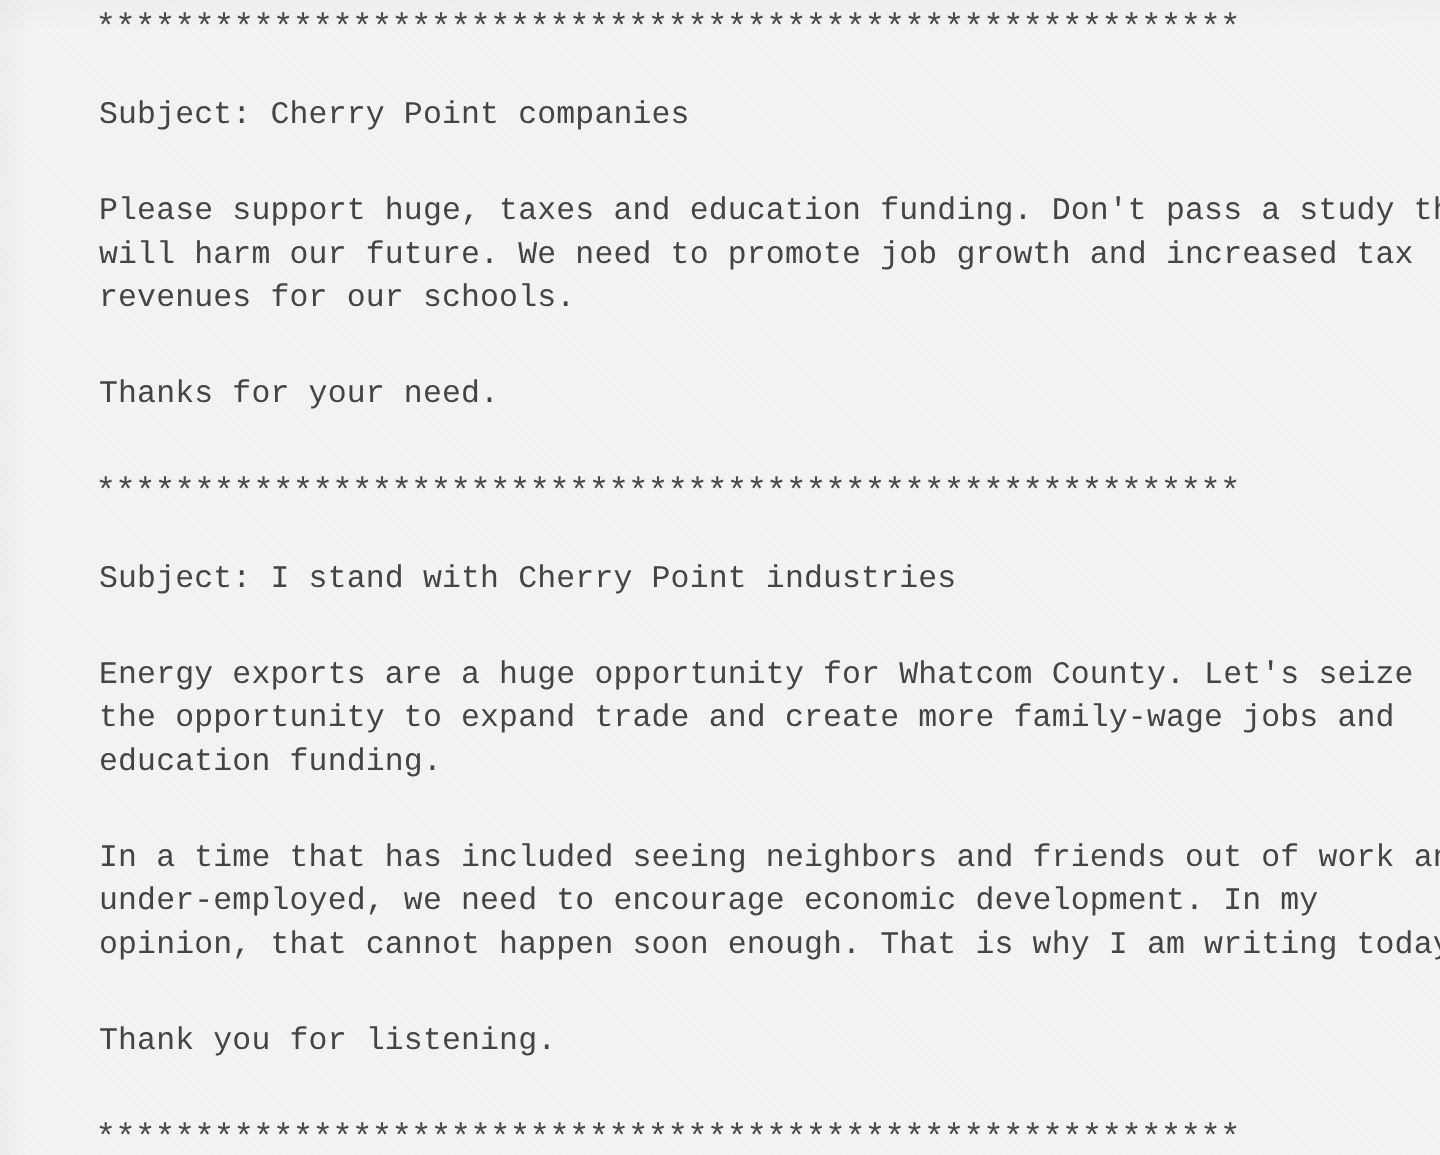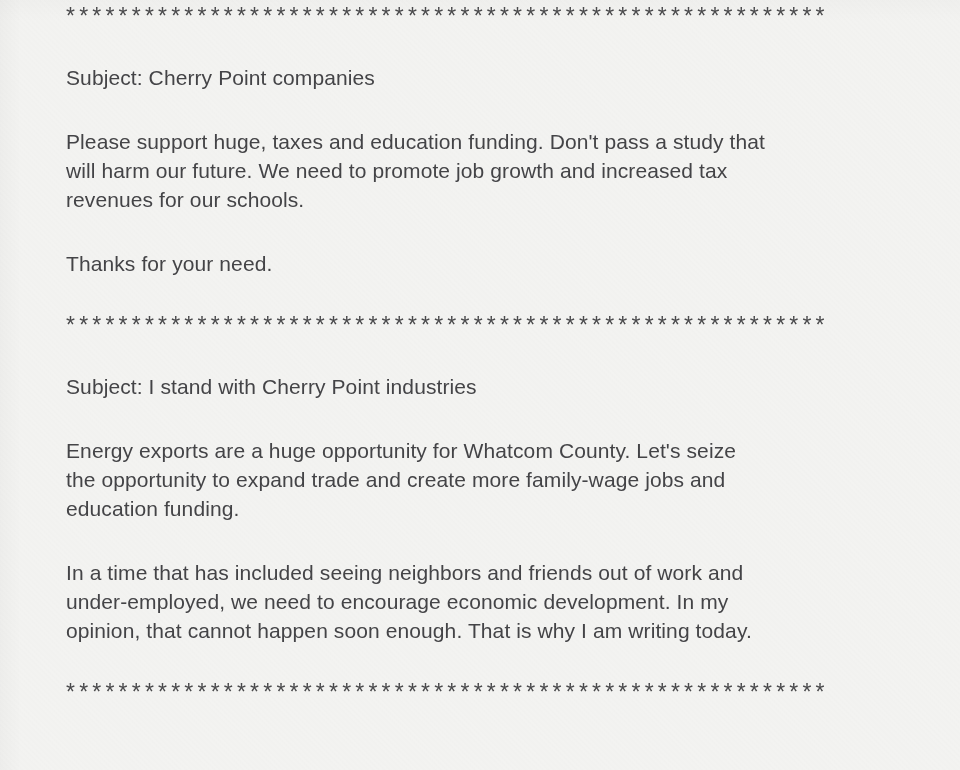--- a/index.html
+++ b/index.html
@@ -33,20 +33,21 @@
     white-space: nowrap;
     overflow: hidden;
     margin: 0 0 35px 0;
   }
   p.textline {
     font-size: 21px;
     line-height: 29px;
     letter-spacing: 0.1px;
     margin: 0 0 35px 0;
     white-space: pre;
+    font-family: Liberation Mono, monospace;
   }
 </style>
 </head>
 <body>
 
 <div class="page">
 
   <div class="sep">**********************************************************</div>
 
   <p class="textline">Subject: Cherry Point companies</p>
@@ -62,16 +63,17 @@
   <p class="textline">Subject: I stand with Cherry Point industries</p>
 
   <p class="textline">Energy exports are a huge opportunity for Whatcom County. Let's seize
 the opportunity to expand trade and create more family-wage jobs and
 education funding.</p>
 
   <p class="textline">In a time that has included seeing neighbors and friends out of work and
 under-employed, we need to encourage economic development. In my
 opinion, that cannot happen soon enough. That is why I am writing today.</p>
 
+  <p class="textline">Thank you for listening.</p>
 
   <div class="sep">**********************************************************</div>
 
 </div>
 
 </body></html>

